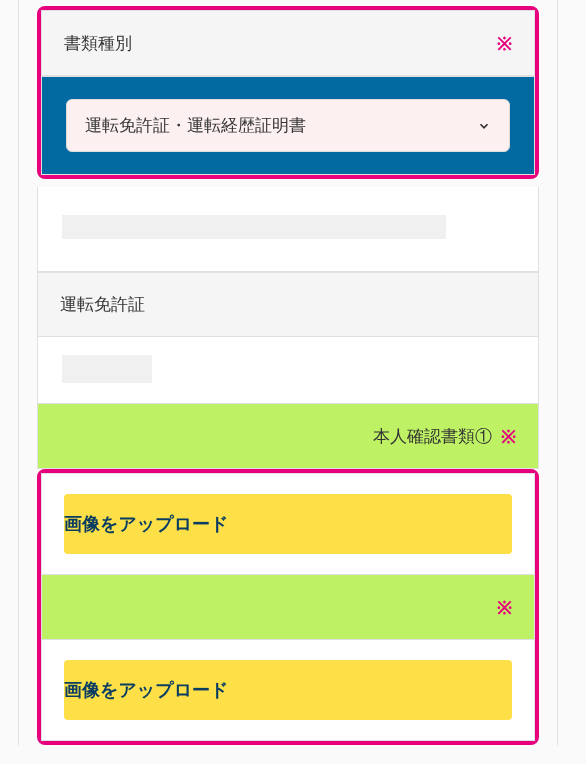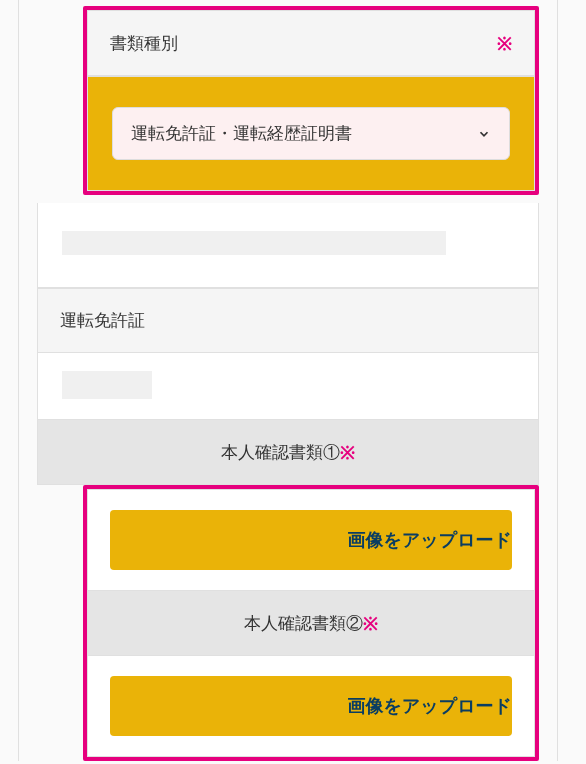--- a/index.html
+++ b/index.html
@@ -17,45 +17,44 @@
     .container {
       padding: 0 28px 0 18px;
     }
     .side-border {
       border-left: 1px solid #e0e0e0;
       border-right: 1px solid #e0e0e0;
       padding: 0 18px;
     }
     .highlight-box {
       border: 4px solid #e6007e;
-      border-radius: 2px;
+      border-radius: 8px;
       margin-bottom: 8px;
-      margin-left: 46px;
     }
     .header-cell {
       background: #f5f5f5;
       padding: 20px 22px;
       border: 1px solid #e0e0e0;
       display: flex;
       justify-content: space-between;
       align-items: center;
     }
     .header-label {
       font-size: 17px;
       color: #333;
       font-weight: 500;
     }
     .required-mark {
       color: #e6007e;
       font-size: 18px;
       font-weight: bold;
     }
     .body-cell {
-      background: #eab308;
-      padding: 30px 24px;
+      background: #0369a1;
+      padding: 22px 24px;
       border: 1px solid #e0e0e0;
     }
     .select-wrapper {
       position: relative;
       width: 100%;
       border: 1px solid #ddd;
       border-radius: 6px;
       padding: 14px 18px;
       display: flex;
       justify-content: space-between;
@@ -79,29 +78,29 @@
       margin: 4px 0;
     }
     .redacted-small {
       background: #f0f0f0;
       height: 28px;
       width: 90px;
       margin: 2px 0;
     }
     .upload-button {
       width: 100%;
-      background: #eab308;
+      background: #fde047;
       border: none;
       color: #0a3d62;
       font-size: 18px;
       font-weight: 600;
       padding: 18px 0;
       border-radius: 4px;
       cursor: pointer;
-      text-align: right;
+      text-align: left;
     }
     .no-top-border {
       border-top: none;
     }
     .body-cell-address {
       background: #fff;
       padding: 24px 24px 28px 24px;
       border-left: 1px solid #e0e0e0;
       border-right: 1px solid #e0e0e0;
       border-bottom: 1px solid #e0e0e0;
@@ -115,28 +114,29 @@
       border-bottom: 1px solid #e0e0e0;
     }
     .body-cell-name {
       background: #fff;
       padding: 16px 24px 18px 24px;
       border-left: 1px solid #e0e0e0;
       border-right: 1px solid #e0e0e0;
       border-bottom: 1px solid #e0e0e0;
     }
     .header-cell-id {
-      background: #e5e5e5;
+      background: #bef264;
       padding: 20px 22px;
       border-left: 1px solid #e0e0e0;
       border-right: 1px solid #e0e0e0;
       border-bottom: 1px solid #e0e0e0;
       display: flex;
-      justify-content: center;
+      justify-content: flex-end;
       align-items: center;
+      gap: 9px;
     }
     .body-cell-upload {
       background: #fff;
       padding: 20px 22px;
       border-left: 1px solid #e0e0e0;
       border-right: 1px solid #e0e0e0;
       border-bottom: 1px solid #e0e0e0;
     }
     .spacer-top {
       height: 6px;
@@ -178,21 +178,20 @@
     <div class="header-cell-id no-top-border">
       <span class="header-label">本人確認書類①</span>
       <span class="required-mark">※</span>
     </div>
 
     <div class="highlight-box" style="margin-bottom:0;">
       <div class="body-cell-upload" style="border-top:1px solid #e0e0e0;">
         <button class="upload-button">画像をアップロード</button>
       </div>
       <div class="header-cell-id">
-        <span class="header-label">本人確認書類②</span>
         <span class="required-mark">※</span>
       </div>
       <div class="body-cell-upload">
         <button class="upload-button">画像をアップロード</button>
       </div>
     </div>
 
   </div>
 </div>
 

